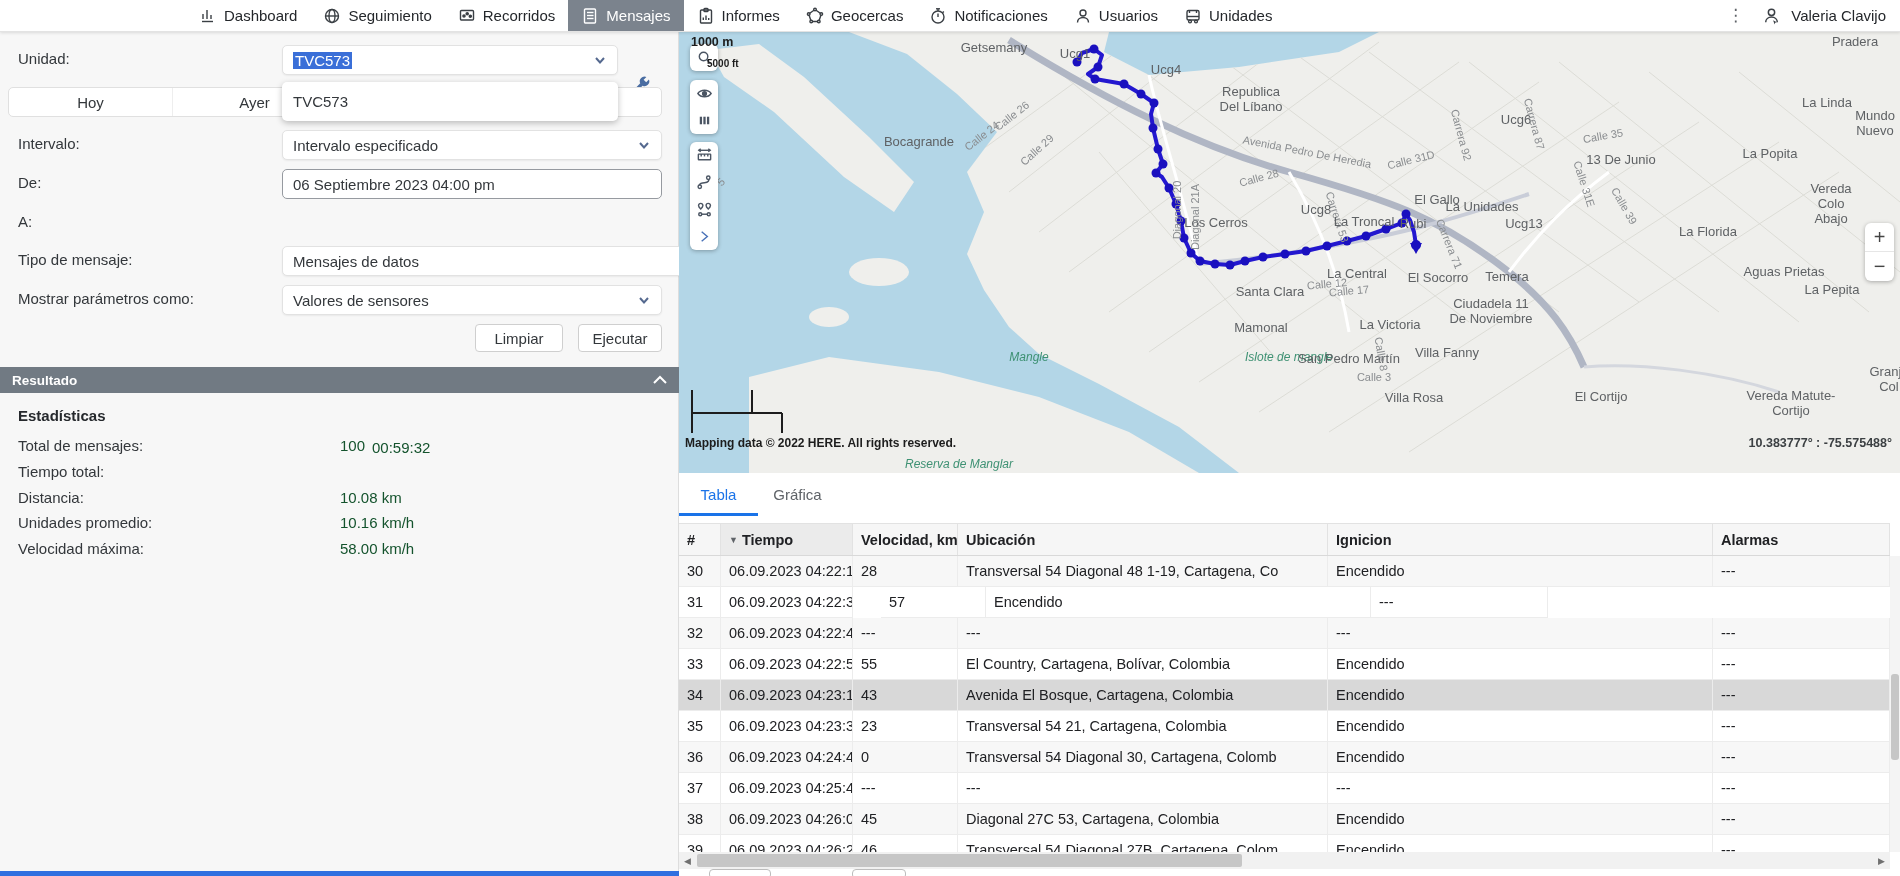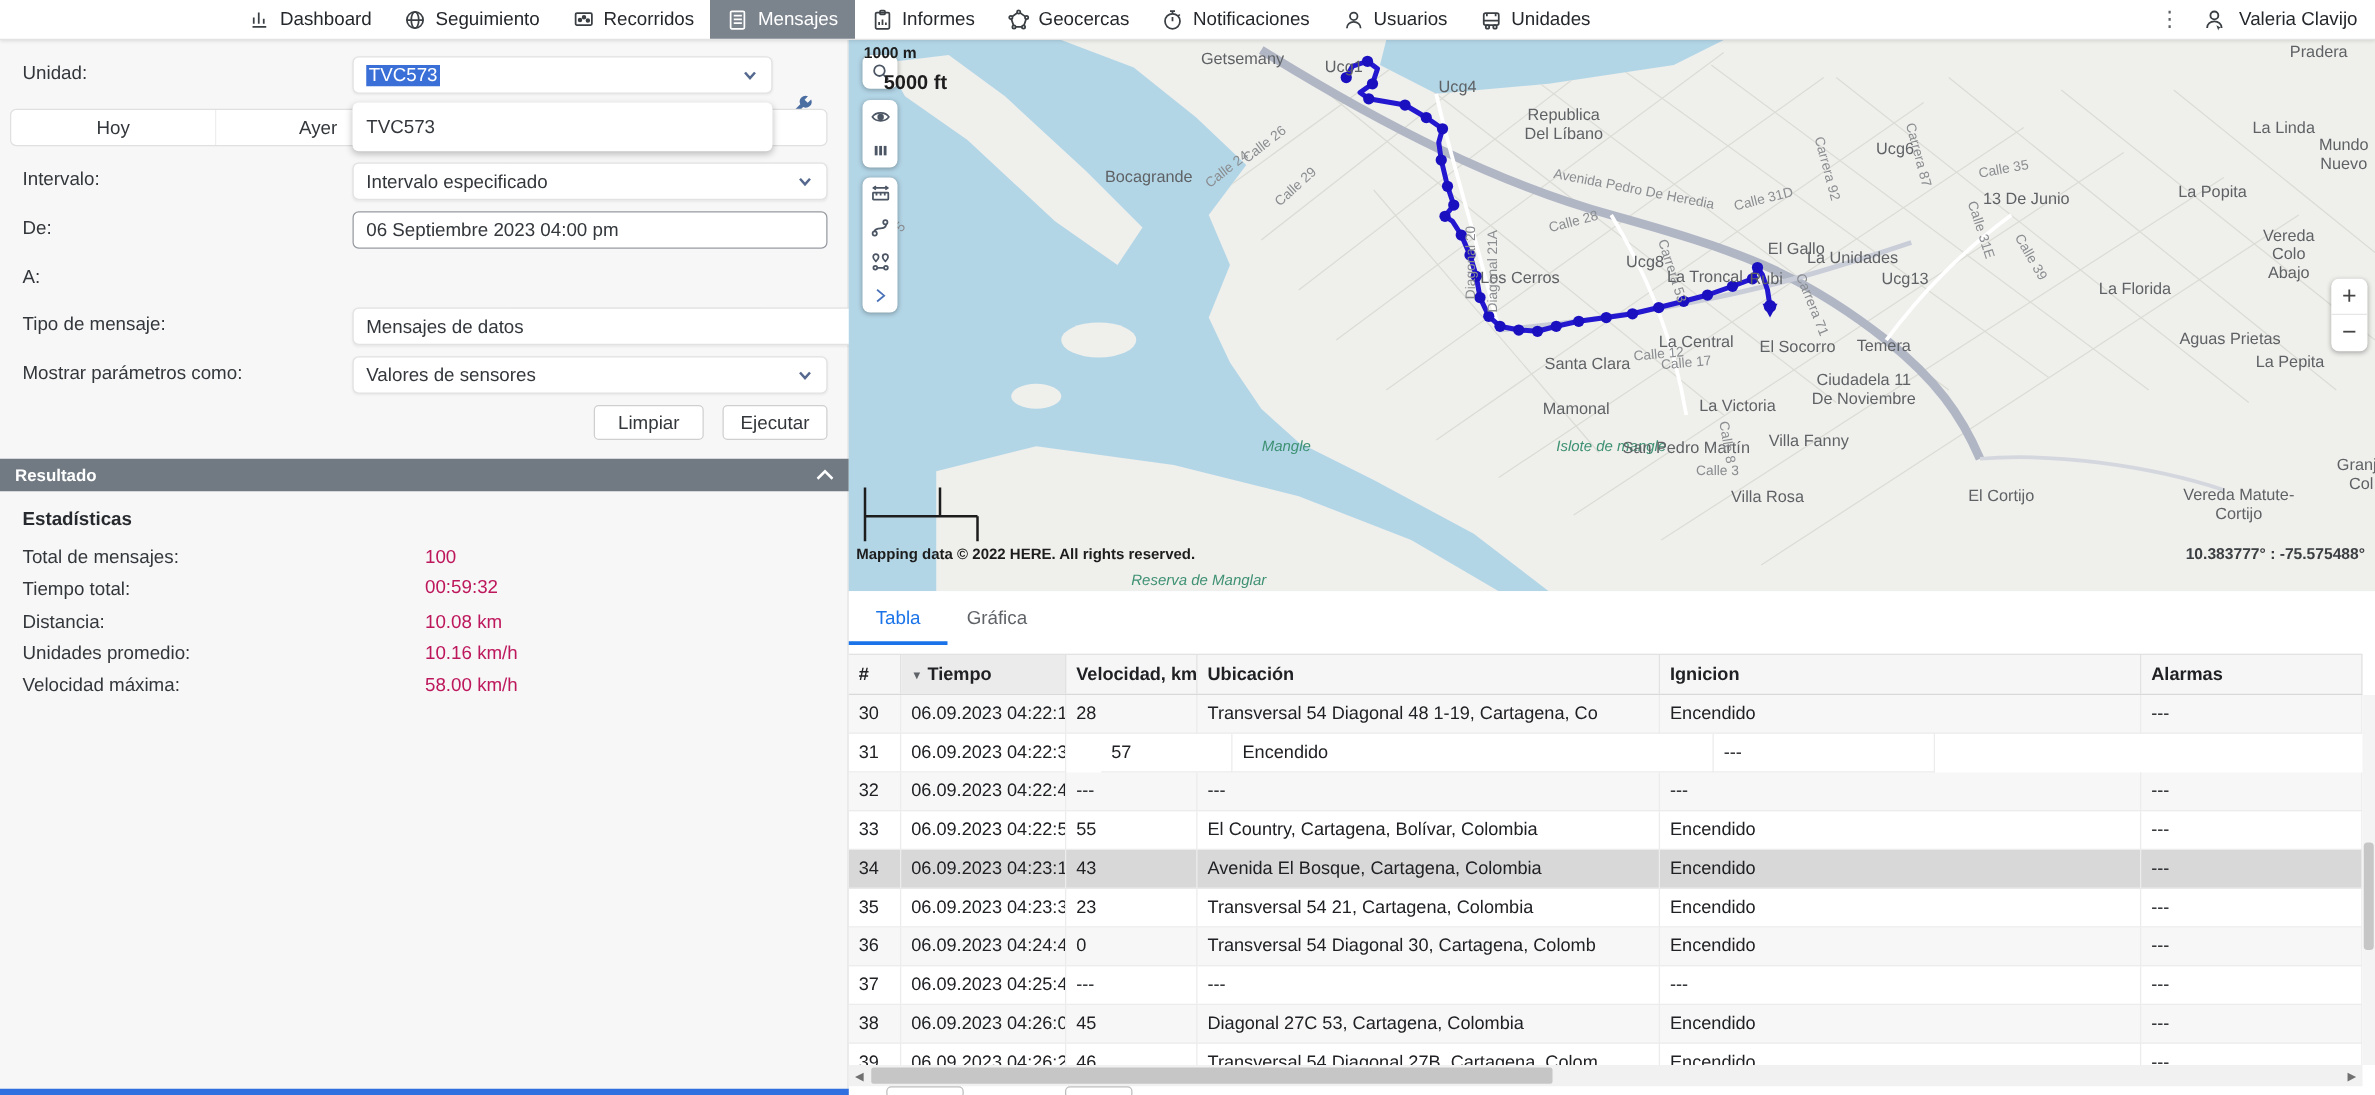--- a/index.html
+++ b/index.html
@@ -41,40 +41,40 @@
     border-radius:5px; box-shadow:0 2px 6px rgba(0,0,0,.25); z-index:20; display:flex; align-items:center; }
   #unit-dd .opt { font-size:15px; color:#33373b; padding-left:11px; width:100%; cursor:pointer; }
   #wrench { position:absolute; left:630px; top:43px; width:22px; height:22px; cursor:pointer; }
   .btn { position:absolute; height:28px; background:#fff; border:1px solid #cfcfcf; border-radius:4px;
     font-size:15px; color:#33373b; display:flex; align-items:center; justify-content:center; cursor:pointer; }
   #result-hdr { position:absolute; left:0; top:335px; width:679px; height:26px; background:#717a83;
     color:#fff; font-size:13.5px; font-weight:bold; display:flex; align-items:center; padding:0 12px; }
   #result-hdr svg { margin-left:auto; width:14px; height:10px; stroke:#fff; stroke-width:2; fill:none; cursor:pointer; }
   #stats-title { position:absolute; left:18px; top:375px; font-size:15px; font-weight:bold; color:#26292d; }
   .stat-label { position:absolute; left:18px; font-size:15px; color:#33373b; }
-  .stat-value { position:absolute; left:340px; font-size:15px; color:#be185d; }
+  .stat-value { position:absolute; left:340px; font-size:15px; color:#14532d; }
   #panel-hscroll { position:absolute; left:0; top:839px; width:679px; height:5px; background:#2f6fe0; z-index:60; }
 
   
   #map { position:absolute; left:679px; top:32px; width:1221px; height:441px; background:#b3d6e7; overflow:hidden; }
   .map-lbl { position:absolute; font-size:13px; color:#5f6265; white-space:pre-line; text-align:center;
     transform:translate(-50%,-50%); line-height:1.15; pointer-events:none; }
   .map-lbl.sm { font-size:11px; color:#8a8d90; }
   .map-lbl.nature { font-style:italic; color:#3e9173; font-size:12px; }
   .mapbox { position:absolute; background:#fff; border-radius:6px; box-shadow:0 1px 4px rgba(0,0,0,.3);
     width:28px; display:flex; flex-direction:column; align-items:center; }
   .mapbox .mi { width:28px; height:27px; display:flex; align-items:center; justify-content:center; cursor:pointer; }
   .mapbox svg { width:17px; height:17px; stroke:#4b5563; fill:none; stroke-width:1.5; }
   #zoomctl { position:absolute; right:6px; top:191px; width:29px; background:#fff; border-radius:6px;
     box-shadow:0 1px 4px rgba(0,0,0,.3); }
   #zoomctl .zb { height:29px; display:flex; align-items:center; justify-content:center; font-size:20px;
     color:#444; cursor:pointer; }
   #zoomctl .zb:first-child { border-bottom:1px solid #e6e6e6; }
   #scale-m { position:absolute; left:12px; top:3px; font-size:12.5px; font-weight:bold; color:#1d1d1d; }
-  #scale-ft { position:absolute; left:28px; top:26px; font-size:16px; font-weight:bold; color:#1d1d1d; }
+  #scale-ft { position:absolute; left:28px; top:26px; font-size:10px; font-weight:bold; color:#1d1d1d; }
   #attrib { position:absolute; left:6px; top:404px; font-size:12px; font-weight:bold; color:#1d1d1d; }
   #coords { position:absolute; right:8px; top:404px; font-size:12.5px; font-weight:bold; color:#3c4043; }
 
   
   #bottom { position:absolute; left:679px; top:473px; width:1221px; height:403px; background:#fff; }
   #tabs { position:absolute; left:0; top:0; height:43px; display:flex; }
   .tab { width:79px; display:flex; align-items:center; justify-content:center; font-size:15px;
     color:#5f6368; cursor:pointer; position:relative; }
   .tab.active { color:#1a73e8; }
   .tab.active::after { content:""; position:absolute; left:0; bottom:0; width:100%; height:3px; background:#1a73e8; }
@@ -269,21 +269,21 @@
     <span>Resultado</span>
     <svg viewBox="0 0 14 10">
         <polyline points="1,8 7,2 13,8"></polyline>
       </svg>
   </div>
   <div id="stats-title">Estadísticas</div>
   <div id="stats">
       <div class="stat-label" style="top: 405px;">Total de mensajes:</div>
       <div class="stat-value" style="top: 405px;">100</div>
       <div class="stat-label" style="top: 430.8px;">Tiempo total:</div>
-      <div class="stat-value" style="top: 429px;">00:59:32</div>
+      <div class="stat-value" style="top: 407px; margin-left: 32px;">00:59:32</div>
       <div class="stat-label" style="top: 456.6px;">Distancia:</div>
       <div class="stat-value" style="top: 456.6px;">10.08 km</div>
       <div class="stat-label" style="top: 482.4px;">Unidades promedio:</div>
       <div class="stat-value" style="top: 482.4px;">10.16 km/h</div>
       <div class="stat-label" style="top: 508.2px;">Velocidad máxima:</div>
       <div class="stat-value" style="top: 508.2px;">58.00 km/h</div>
     </div>
 
   <div id="panel-hscroll"></div>
 </div>

